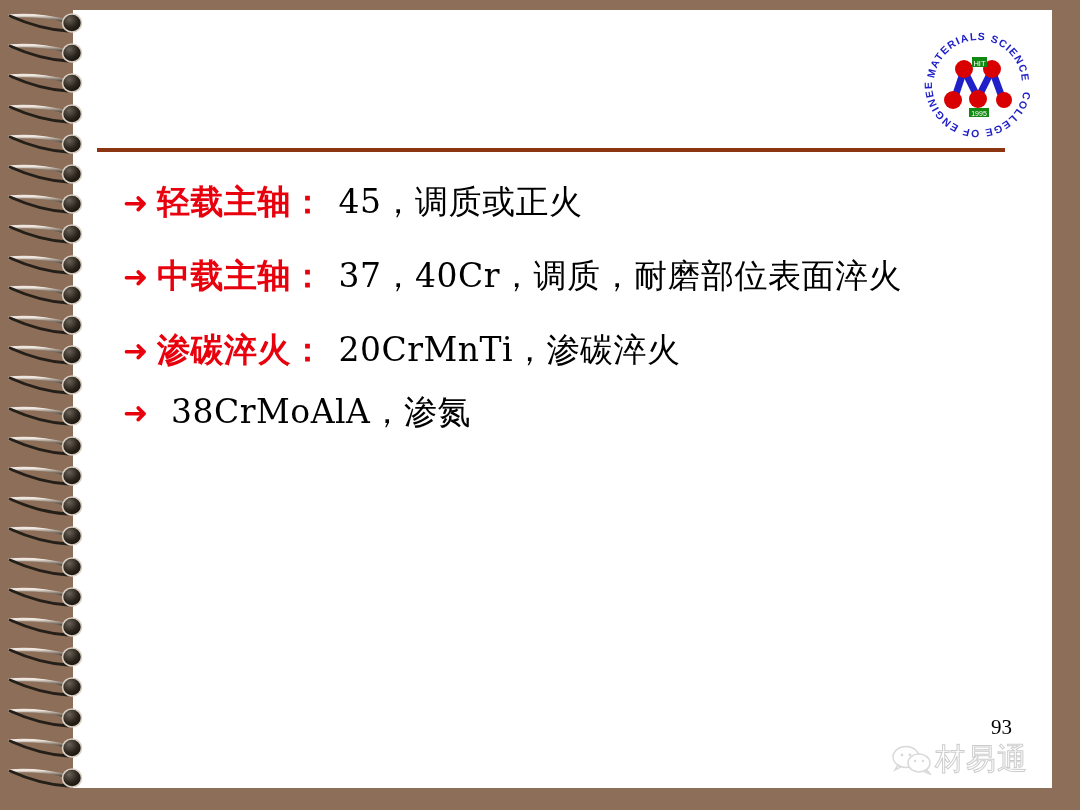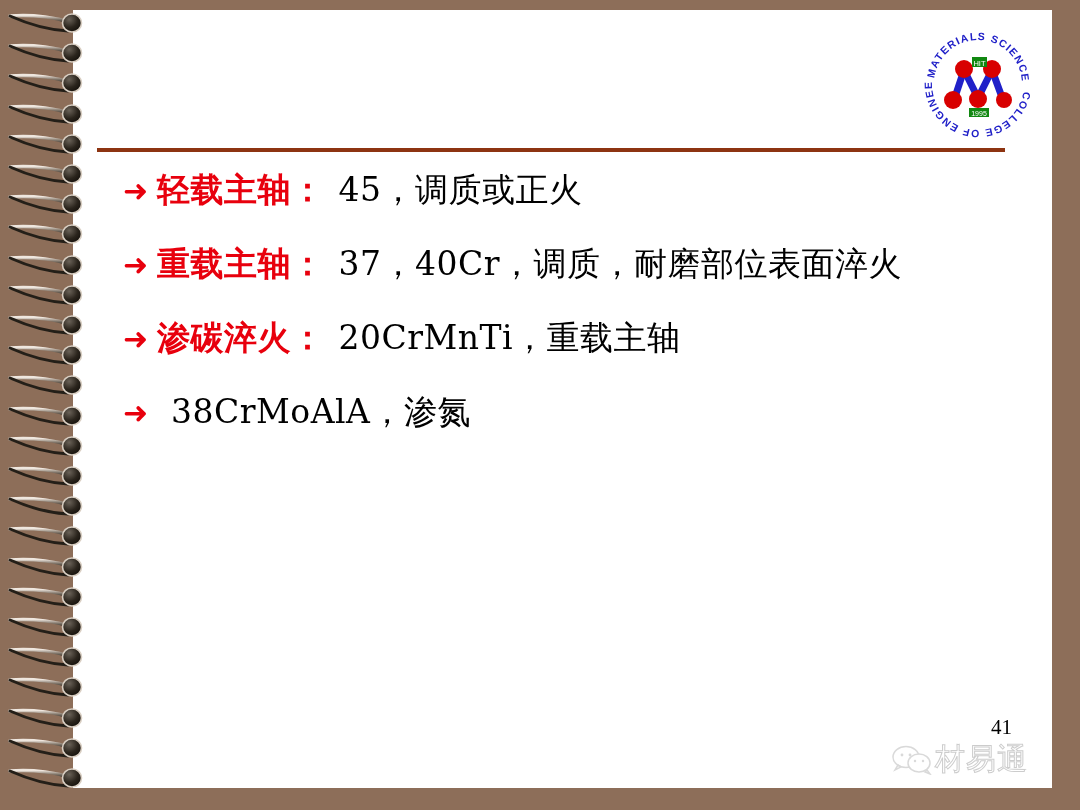--- a/index.html
+++ b/index.html
@@ -88,20 +88,21 @@
     width: 34px;
     flex: 0 0 34px;
     line-height: 1;
   }
   .bullet-label {
     color: #e8000d;
     font-size: 33px;
     font-weight: bold;
     font-family: Liberation Mono, monospace;
     letter-spacing: 0.5px;
+    margin-top: 12px;
   }
   .bullet-value {
     color: #000000;
     font-size: 33px;
     font-family: "DejaVu Serif", serif;
     padding-left: 14px;
     letter-spacing: 0.5px;
     text-align: right;
   }
 
@@ -177,38 +178,38 @@
     <div id="bullet-list">
 
       <div class="bullet-row">
         <span class="bullet-marker">➜</span>
         <span class="bullet-label">轻载主轴：</span>
         <span class="bullet-value">45，调质或正火</span>
       </div>
 
       <div class="bullet-row">
         <span class="bullet-marker">➜</span>
-        <span class="bullet-label">重载主轴：</span>
+        <span class="bullet-label">中载主轴：</span>
         <span class="bullet-value">37，40Cr，调质，耐磨部位表面淬火</span>
       </div>
 
       <div class="bullet-row">
         <span class="bullet-marker">➜</span>
         <span class="bullet-label">渗碳淬火：</span>
-        <span class="bullet-value">20CrMnTi，重载主轴</span>
+        <span class="bullet-value">20CrMnTi，渗碳淬火</span>
       </div>
 
       <div class="bullet-row">
         <span class="bullet-marker">➜</span>
         <span class="bullet-value">38CrMoAlA，渗氮</span>
       </div>
 
     </div>
 
-    <div id="page-number">41</div>
+    <div id="page-number">93</div>
 
     <div id="watermark">
       <svg width="44" height="30" viewBox="0 0 44 30">
         <ellipse cx="15" cy="12" rx="13" ry="10.5" fill="none" stroke="#b5b5b5" stroke-width="1.5"></ellipse>
         <path d="M 7,20 L 4,25 L 10,22 Z" fill="none" stroke="#b5b5b5" stroke-width="1.5"></path>
         <circle cx="11" cy="10" r="1.4" fill="#b5b5b5"></circle>
         <circle cx="19" cy="10" r="1.4" fill="#b5b5b5"></circle>
         <ellipse cx="28" cy="18" rx="11" ry="9" fill="#ffffff" stroke="#b5b5b5" stroke-width="1.5"></ellipse>
         <path d="M 36,25 L 39,29 L 34,27 Z" fill="#ffffff" stroke="#b5b5b5" stroke-width="1.5"></path>
         <circle cx="24" cy="16" r="1.2" fill="#b5b5b5"></circle>

